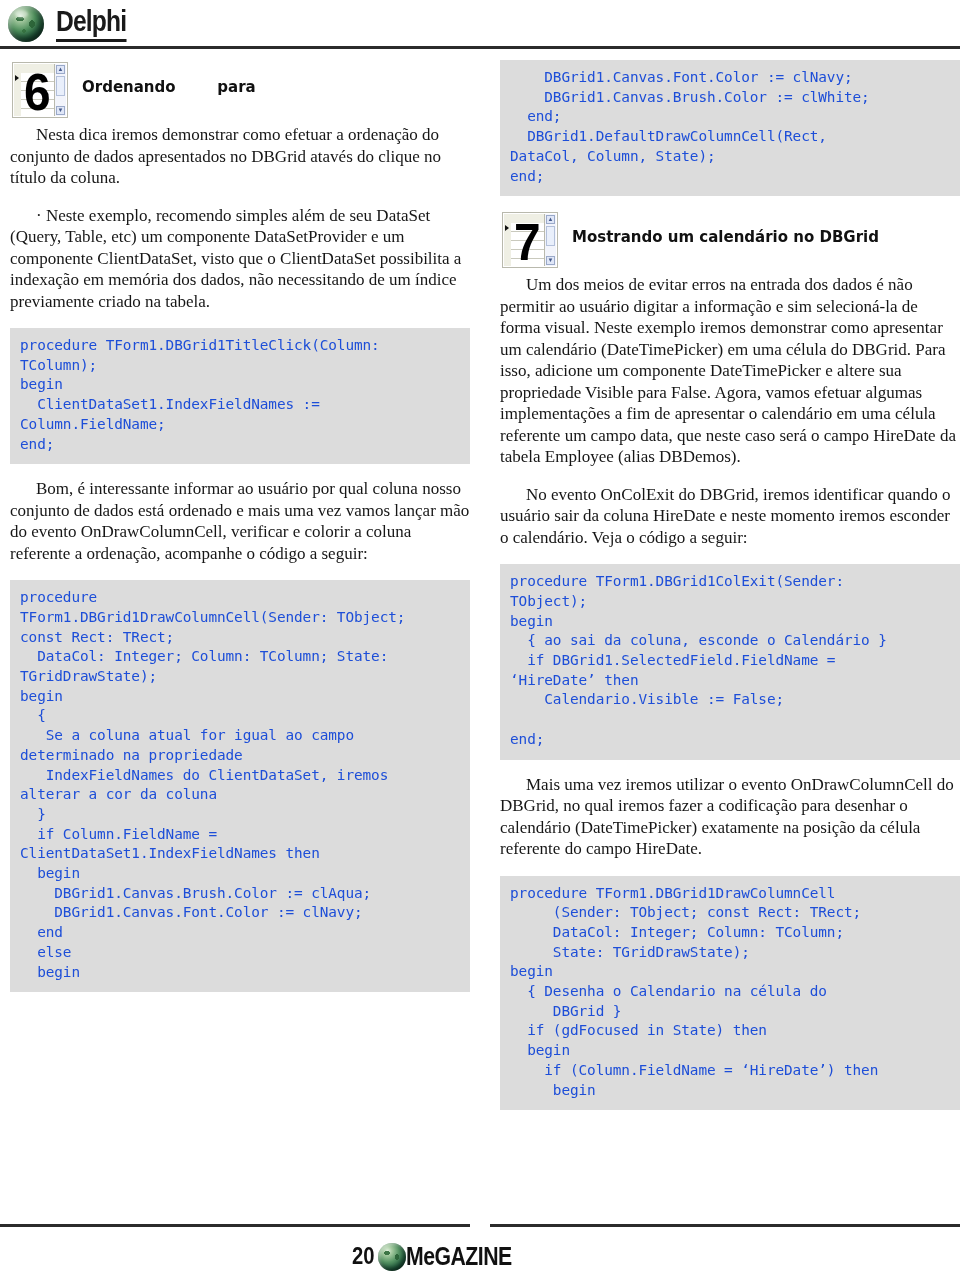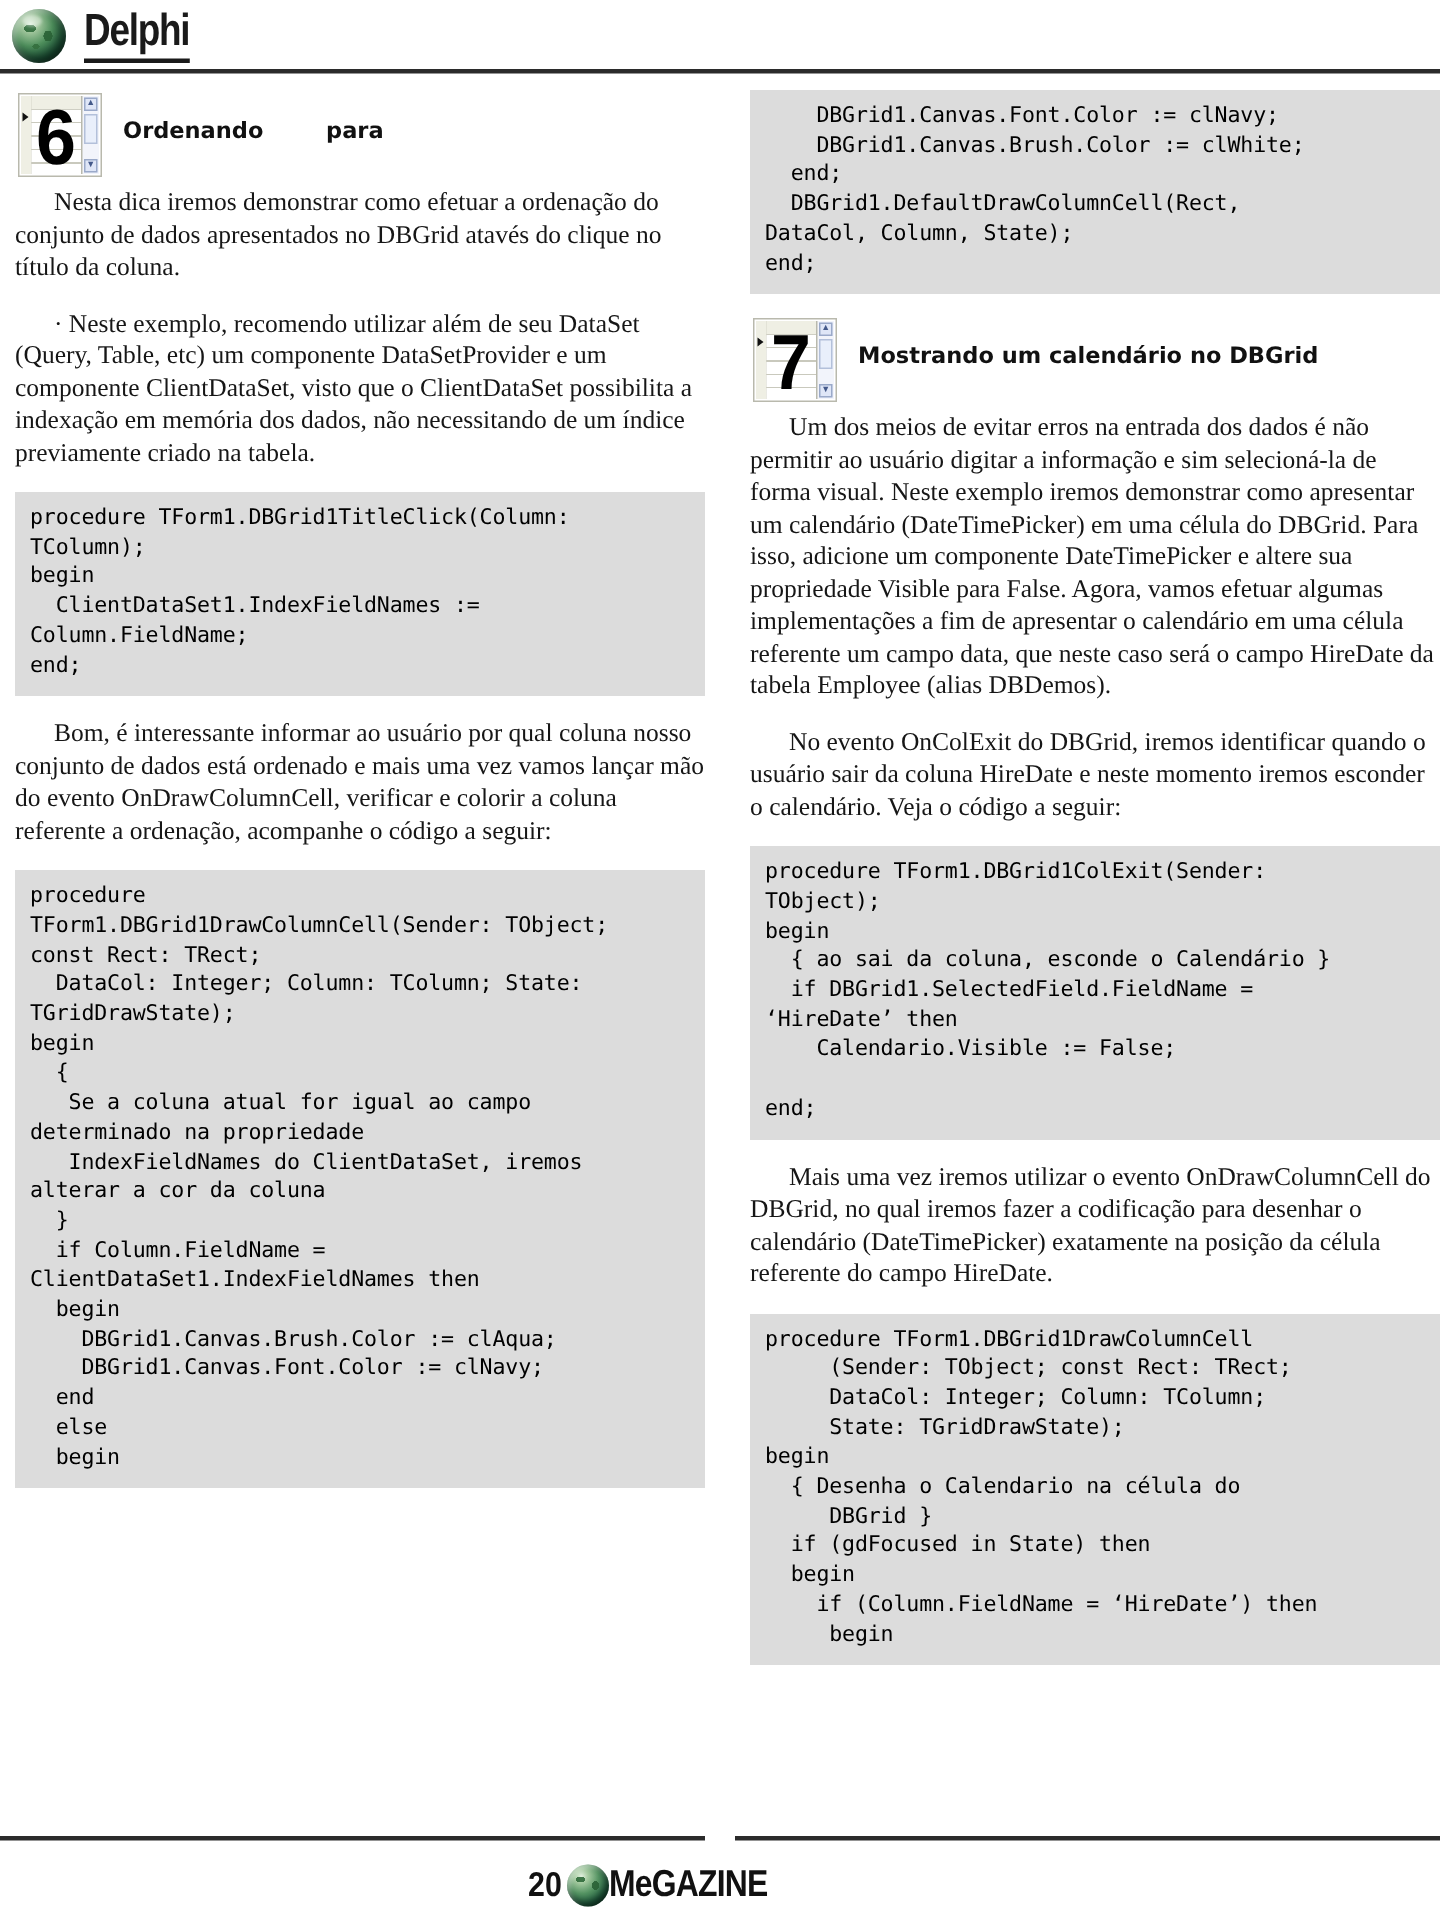--- a/index.html
+++ b/index.html
@@ -182,21 +182,21 @@
   }
 
   
   pre.code {
     margin: 0 0 14px 0;
     padding: 8px 10px 10px 10px;
     background: #dcdcdc;
     font-family: "DejaVu Sans Mono", monospace;
     font-size: 14.4px;
     line-height: 19.7px;
-    color: #000000;
+    color: #1d4ed8;
     white-space: pre;
     letter-spacing: -0.1px;
   }
   pre.code.flush { margin-bottom: 0; }
 
   
   .rule-left {
     position: absolute;
     left: 0; top: 1224px;
     width: 470px; height: 0;
@@ -279,21 +279,21 @@
         <i class="up">▲</i>
         <i class="down">▼</i>
       </div>
       <div class="gthumb"></div>
     </div>
     <div class="sec-num">6</div>
     <div class="sec-title">Ordenando        para</div>
   </div>
 
   <p class="body">Nesta dica iremos demonstrar como efetuar a ordenação do conjunto de dados apresentados no DBGrid atavés do clique no título da coluna.</p>
-  <p class="body">· Neste exemplo, recomendo utilizar além de seu DataSet (Query, Table, etc) um componente DataSetProvider e um componente ClientDataSet, visto que o ClientDataSet possibilita a indexação em memória dos dados, não necessitando de um índice previamente criado na tabela.</p>
+  <p class="body">· Neste exemplo, recomendo simples além de seu DataSet (Query, Table, etc) um componente DataSetProvider e um componente ClientDataSet, visto que o ClientDataSet possibilita a indexação em memória dos dados, não necessitando de um índice previamente criado na tabela.</p>
 
   <pre class="code">procedure TForm1.DBGrid1TitleClick(Column:
 TColumn);
 begin
   ClientDataSet1.IndexFieldNames :=
 Column.FieldName;
 end;</pre>
 
   <p class="body">Bom, é interessante informar ao usuário por qual coluna nosso conjunto de dados está ordenado e mais uma vez vamos lançar mão do evento OnDrawColumnCell, verificar e colorir a coluna referente a ordenação, acompanhe o código a seguir:</p>
 

